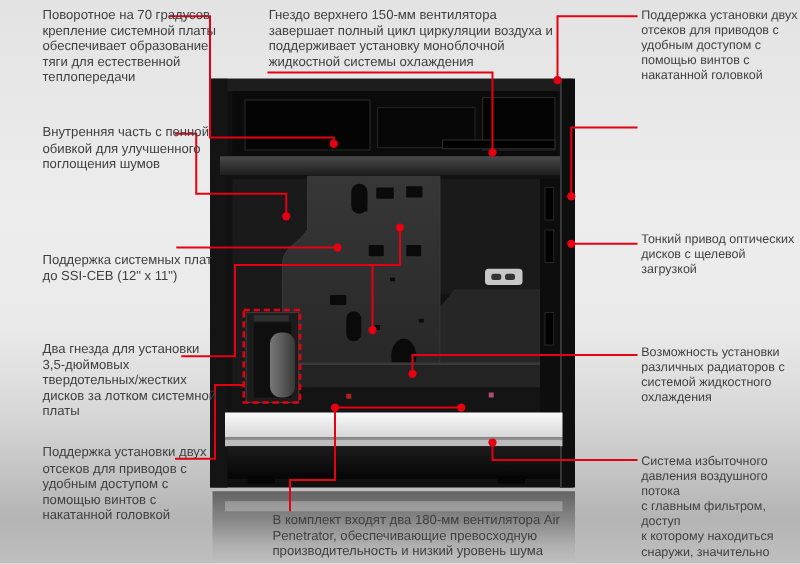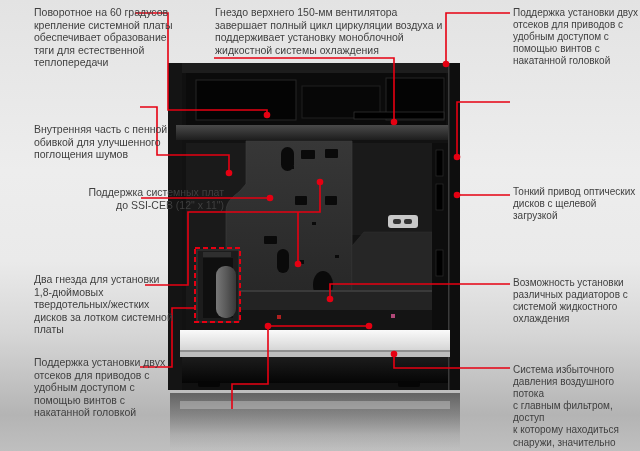--- a/index.html
+++ b/index.html
@@ -14,22 +14,22 @@
   #case-svg{position:absolute;left:0;top:0;}
   .callout{
     position:absolute;
     white-space:pre-line;
     font-size:10.5px;line-height:12.6px;
     color:#3f3f3f;
     letter-spacing:0px;
   }
   .callout.right{font-size:10px;line-height:12.1px;}
   .c0{left:34px;top:6px;width:190px;}
-  .c1{left:34px;top:100px;width:190px;margin-top:23px;}
-  .c2{left:34px;top:186px;width:190px;text-align:right;}
+  .c1{left:34px;top:100px;width:190px;}
+  .c2{left:34px;top:202px;width:190px;}
   .c3{left:34px;top:273px;width:190px;}
   .c4{left:34px;top:356px;width:190px;}
   .c5{left:215px;top:6px;width:250px;}
   .c6{left:218px;top:410px;width:260px;}
   .c7{left:513px;top:7px;width:127px;}
   .c8{left:513px;top:97px;width:127px;}
   .c9{left:513px;top:186px;width:127px;}
   .c10{left:513px;top:277px;width:127px;}
   .c11{left:513px;top:364px;width:127px;}
 </style>
@@ -169,44 +169,47 @@
         <circle cx="369" cy="326" r="3.3"></circle>
         <circle cx="446" cy="64" r="3.3"></circle>
         <circle cx="457" cy="157" r="3.3"></circle>
         <circle cx="457" cy="195" r="3.3"></circle>
         <circle cx="330" cy="299" r="3.3"></circle>
         <circle cx="394" cy="354" r="3.3"></circle>
       </g>
     </g>
   </svg>
 
-  <div class="callout c0">Поворотное на 60 градусов
+  <div class="callout c0">Поворотное на 70 градусов
 крепление системной платы
 обеспечивает образование
 тяги для естественной
 теплопередачи</div>
   <div class="callout c1">Внутренняя часть с пенной
 обивкой для улучшенного
 поглощения шумов</div>
   <div class="callout c2">Поддержка системных плат
 до SSI-CEB (12" x 11")</div>
   <div class="callout c3">Два гнезда для установки
-1,8-дюймовых
+3,5-дюймовых
 твердотельных/жестких
 дисков за лотком системной
 платы</div>
   <div class="callout c4">Поддержка установки двух
 отсеков для приводов с
 удобным доступом с
 помощью винтов с
 накатанной головкой</div>
   <div class="callout c5">Гнездо верхнего 150-мм вентилятора
 завершает полный цикл циркуляции воздуха и
 поддерживает установку моноблочной
 жидкостной системы охлаждения</div>
+  <div class="callout c6">В комплект входят два 180-мм вентилятора Air
+Penetrator, обеспечивающие превосходную
+производительность и низкий уровень шума</div>
   <div class="callout right c7">Поддержка установки двух
 отсеков для приводов с
 удобным доступом с
 помощью винтов с
 накатанной головкой</div>
   <div class="callout right c10">Возможность установки
 различных радиаторов с
 системой жидкостного
 охлаждения</div>
   <div class="callout right c9">Тонкий привод оптических

